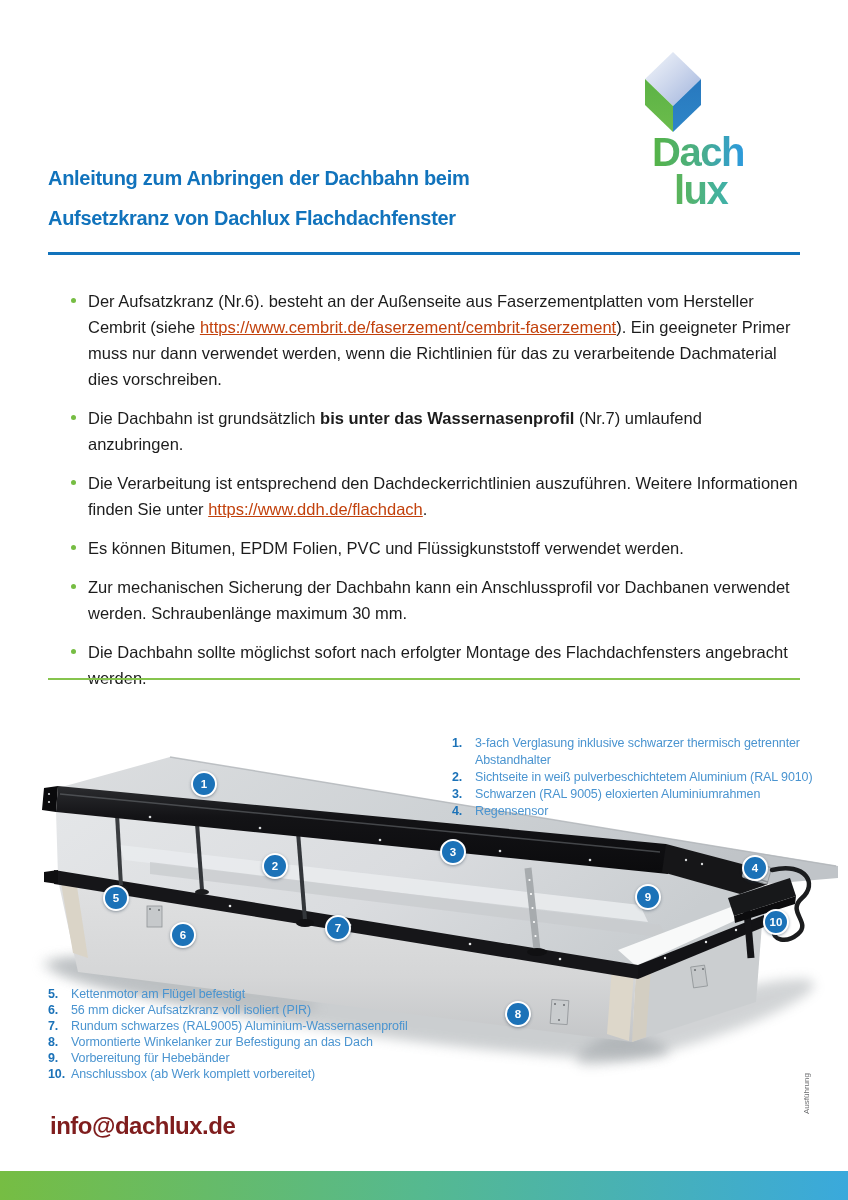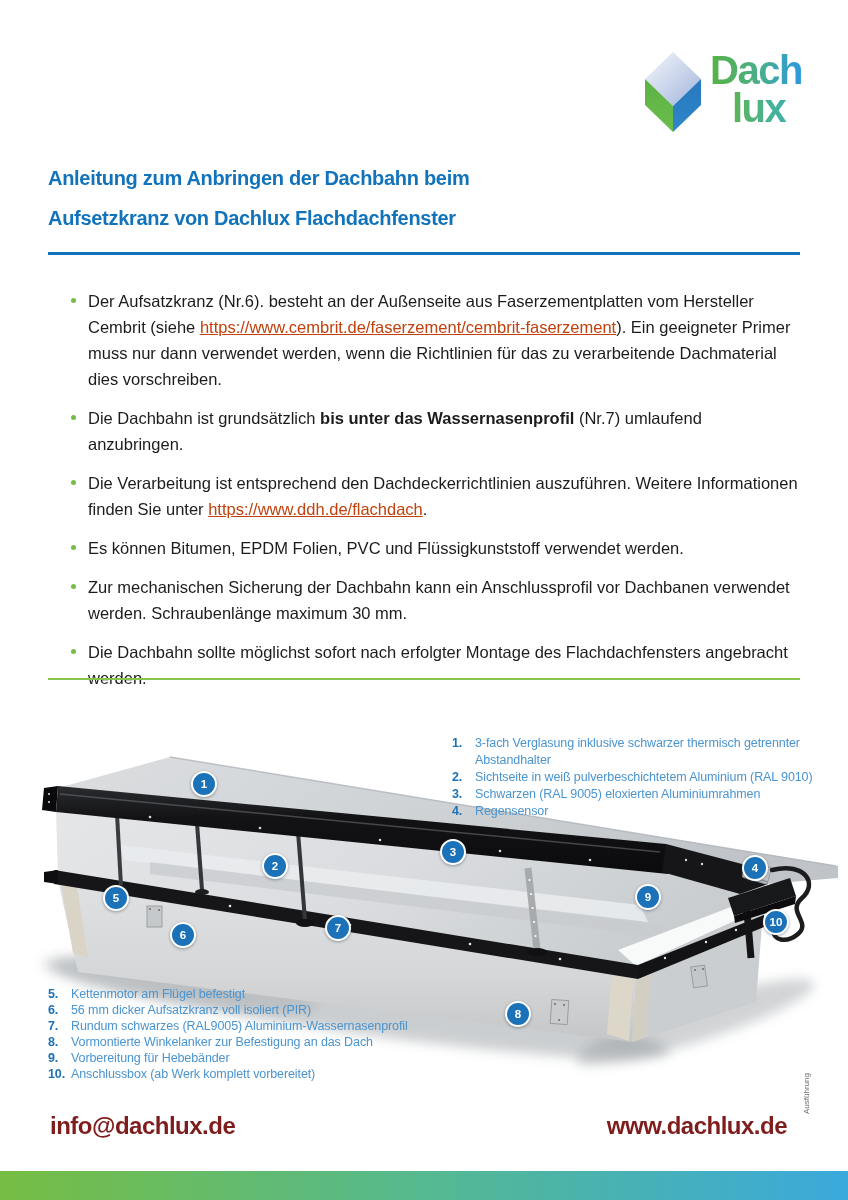--- a/index.html
+++ b/index.html
@@ -1,20 +1,20 @@
 <!DOCTYPE html>
 <html><head>
 <meta charset="utf-8">
 <style>
   html,body{margin:0;padding:0;background:#e8e8e8;}
   .page{position:relative;width:848px;height:1200px;background:#ffffff;overflow:hidden;
         font-family:"Liberation Sans",sans-serif;-webkit-font-smoothing:antialiased;margin:0 auto;}
 
   
-  .logo{position:absolute;left:644px;top:50px;display:flex;align-items:flex-start;}
+  .logo{position:absolute;left:644px;top:50px;display:flex;align-items:flex-start;flex-direction:column;}
   .logo-cube{width:58px;height:82px;flex:0 0 auto;}
   .logo-words{margin-left:8px;line-height:1;}
   .logo-word{display:block;font-weight:bold;font-size:40px;letter-spacing:-1.5px;
              -webkit-background-clip:text;background-clip:text;color:transparent;}
   .logo-word.w1{background-image:linear-gradient(90deg,#55b34a 5%,#49ae8d 55%,#2e9bd8 95%);}
   .logo-word.w2{margin-left:22px;margin-top:-2px;background-image:linear-gradient(90deg,#5cb455 0%,#45b29a 60%,#3aaebc 100%);}
 
   
   .title{position:absolute;left:48px;top:158px;width:760px;color:#1173bc;font-weight:bold;
          font-size:20px;line-height:40px;letter-spacing:-0.3px;}
@@ -291,17 +291,16 @@
       <div class="badge" style="left: 742px; top: 855px;">4</div>
       <div class="badge" style="left: 103px; top: 885px;">5</div>
       <div class="badge" style="left: 170px; top: 922px;">6</div>
       <div class="badge" style="left: 325px; top: 915px;">7</div>
       <div class="badge" style="left: 505px; top: 1001px;">8</div>
       <div class="badge" style="left: 635px; top: 884px;">9</div>
       <div class="badge" style="left: 763px; top: 909px;">10</div>
     </div>
 
   <a class="footer-link footer-email" href="#">info@dachlux.de</a>
-  <a class="footer-link footer-web" href="#">www.dachlux.de</a>
   <div class="side-label">Ausführung</div>
   <div class="bar-gradient"></div>
 
 </div>
 
 </body></html>

